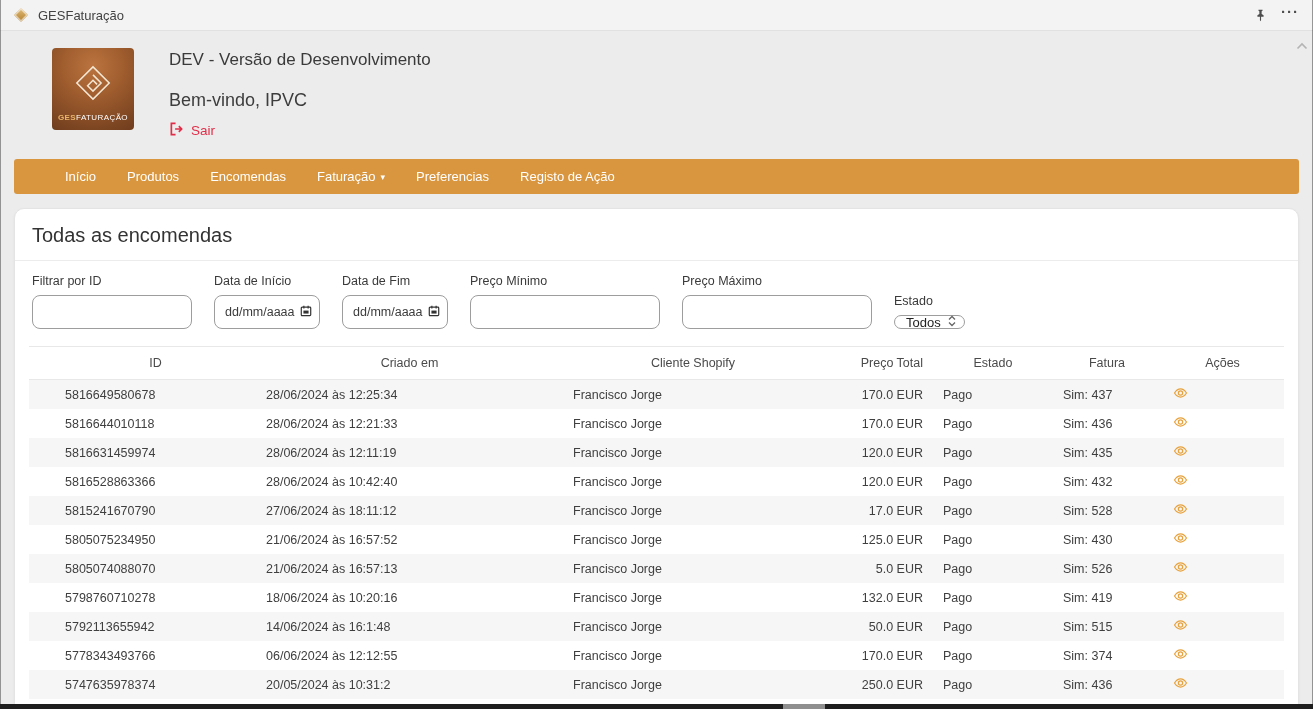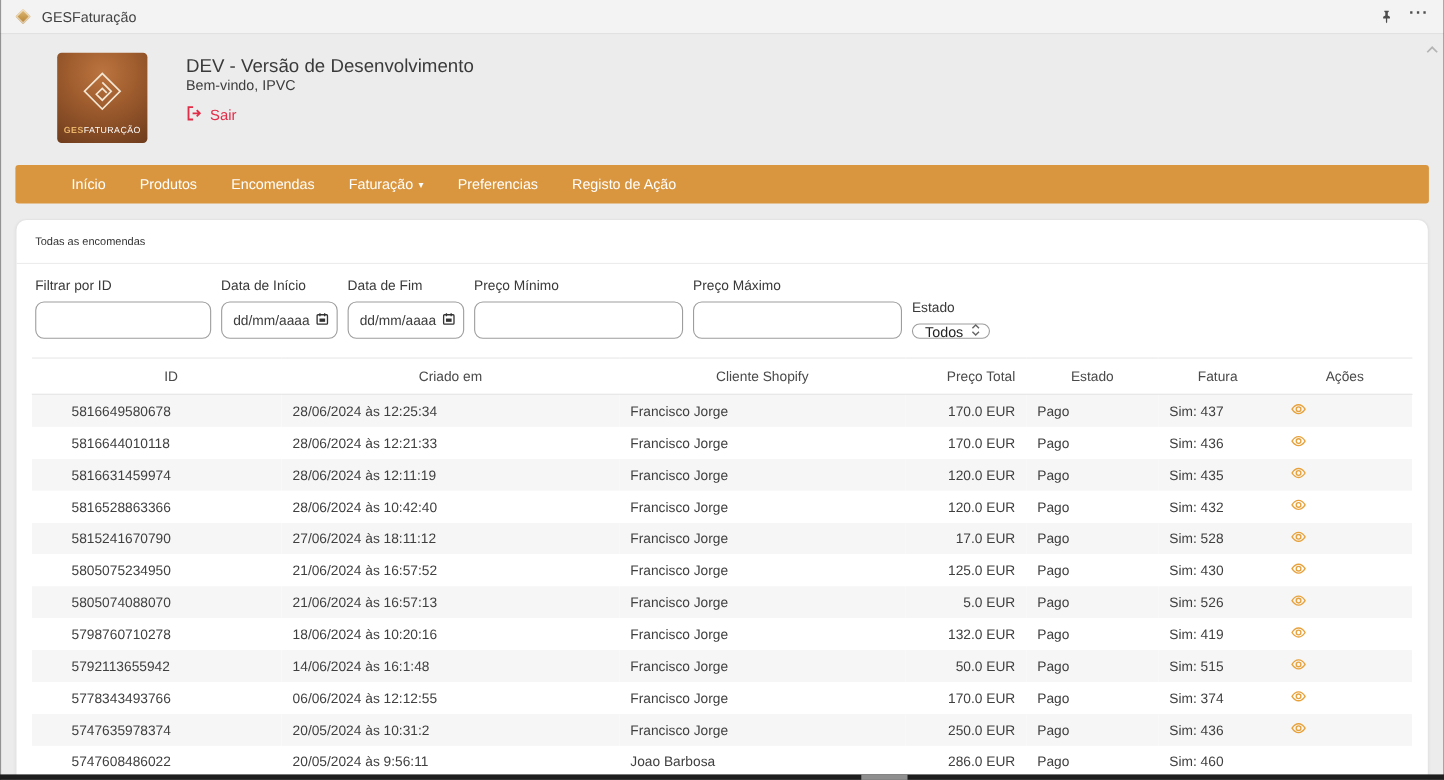--- a/index.html
+++ b/index.html
@@ -34,34 +34,34 @@
   .app-logo {
     width:82px; height:82px; border-radius:4px; flex:0 0 auto;
     background:radial-gradient(circle at 50% 22%, #bb7440 0%, #a05d2e 40%, #6e3c1d 100%);
     display:flex; flex-direction:column; align-items:center; justify-content:center;
     padding-top:6px;
   }
   .logo-text { font-size:8px; letter-spacing:.4px; color:#fff; margin-top:5px; white-space:nowrap; }
   .logo-text .logo-ges { color:#e9b469; font-weight:bold; }
   .header-info { display:flex; flex-direction:column; }
   .env-title { font-size:17px; color:#3a3a3a; margin-top:2px; }
-  .welcome { font-size:13px; color:#3d3d3d; margin-top:0; }
+  .welcome { font-size:18px; color:#3d3d3d; margin-top:20px; }
   .logout { margin-top:11px; display:inline-flex; align-items:center; gap:7px; font-size:13.5px; color:#e22d48; cursor:pointer; text-decoration:none; width:max-content; }
 
   
   .main-nav { margin:6px 14px 0; height:35px; background:#d9963f; border-radius:3px; display:flex; align-items:center; gap:31px; padding:0 20px 0 51px; }
   .main-nav a { color:#fff; font-size:13px; text-decoration:none; white-space:nowrap; display:inline-flex; align-items:center; gap:5px; cursor:pointer; }
   .main-nav .caret { font-size:9px; line-height:1; margin-top:1px; }
 
   
   .card { margin:14px 14px 0; background:#fff; border:1px solid #e4e4e4; border-radius:10px; box-shadow:0 1px 3px rgba(0,0,0,.05); min-height:560px; }
-  .card-title { font-size:10px; color:#333; padding:15px 17px 13px; border-bottom:1px solid #ececec; }
-
-  
-  .filters { display:flex; align-items:flex-end; gap:9px; padding:13px 17px 17px; }
+  .card-title { font-size:20px; color:#333; padding:15px 17px 13px; border-bottom:1px solid #ececec; }
+
+  
+  .filters { display:flex; align-items:flex-end; gap:22px; padding:13px 17px 17px; }
   .filter-group { display:flex; flex-direction:column; gap:7px; }
   .filter-label { font-size:12.5px; color:#3a3a3a; }
   .f-input { height:30px; border:1px solid #9d9d9d; border-radius:8px; background:#fff; font-size:13px; color:#333; padding:16px 10px; outline:none; }
   .f-input::placeholder { color:#999; }
   .w-id { width:160px; }
   .w-price { width:190px; }
   .date-input { width:106px; display:flex; align-items:center; justify-content:space-between; gap:6px; cursor:text; }
   .date-ph { font-size:12.5px; color:#3c3c3c; }
   .select-pill { height:14px; border:1px solid #9d9d9d; border-radius:8px; background:#fff; display:inline-flex; align-items:center; gap:7px; padding:0 8px 0 11px; font-size:13px; color:#222; cursor:pointer; width:max-content; }
 

